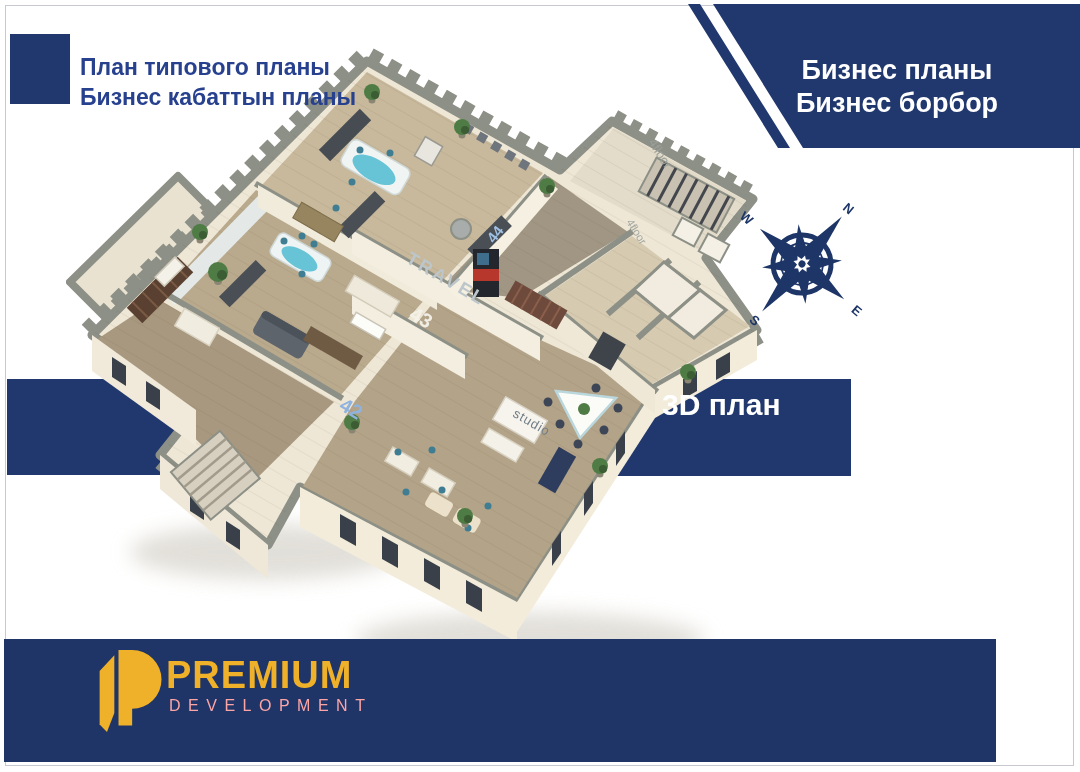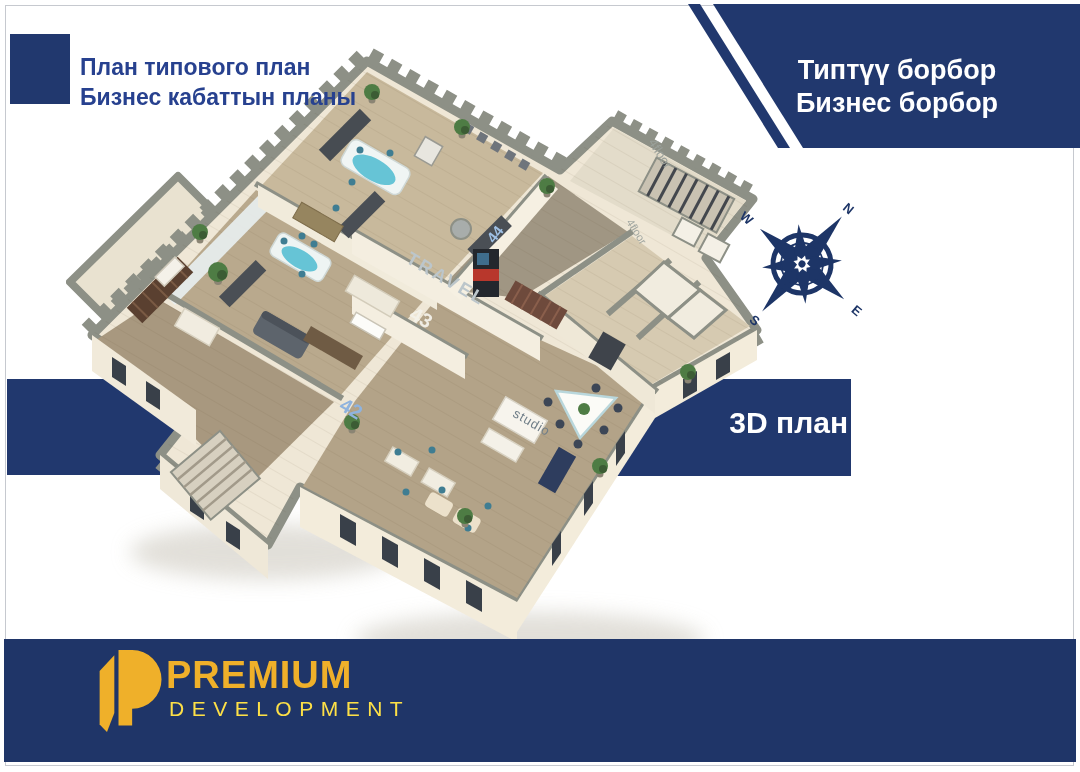--- a/index.html
+++ b/index.html
@@ -8,27 +8,27 @@
   .frame{position:absolute;left:5px;top:5px;right:6px;bottom:6px;border:1.5px solid #c6c9cf;z-index:0;}
   svg{display:block;}
   .layer{position:absolute;left:0;top:0;z-index:1;}
   .toplayer{z-index:3;}
   
   .accent-square{position:absolute;left:10px;top:34px;width:60px;height:70px;background:#21386e;z-index:2;}
   .title{position:absolute;left:80px;top:52px;z-index:3;color:#27418f;font-weight:bold;
          font-size:23px;line-height:30px;white-space:nowrap;}
   .banner-text{position:absolute;left:788px;top:54px;width:218px;z-index:3;color:#fff;
          font-weight:bold;font-size:27px;line-height:33px;text-align:center;white-space:nowrap;}
-  .badge3d{position:absolute;left:662px;top:406px;width:186px;z-index:3;color:#fff;
-         font-weight:bold;font-size:30px;text-align:right;white-space:nowrap;}
+  .badge3d{position:absolute;left:662px;top:388px;width:186px;z-index:3;color:#fff;
+         font-weight:bold;font-size:30px;text-align:left;white-space:nowrap;}
   
-  .footer{position:absolute;left:4px;top:639px;width:1072px;height:123px;background:#1f3568;z-index:3;}
+  .footer{position:absolute;left:4px;top:639px;width:992px;height:123px;background:#1f3568;z-index:3;}
   .brand-name{position:absolute;left:162px;top:15px;color:#efb02a;font-weight:bold;
          font-size:38px;letter-spacing:1px;white-space:nowrap;}
-  .brand-sub{position:absolute;left:165px;top:58px;color:#fde047;font-size:21px;
+  .brand-sub{position:absolute;left:165px;top:58px;color:#fca5a5;font-size:16px;
          letter-spacing:7.5px;white-space:nowrap;}
 </style>
 </head>
 <body>
 
 <div id="poster">
 
   <div class="frame"></div>
 
   <svg class="layer" width="1080" height="772" viewBox="0 0 1080 772">
@@ -368,25 +368,25 @@
         <text x="0" y="-68">N</text>
         <text x="72" y="5">E</text>
         <text x="0" y="78">S</text>
         <text x="-72" y="5">W</text>
       </g>
     </g>
   </svg>
 
   <div class="accent-square"></div>
   <div class="title">
-    <div>План типового план</div>
+    <div>План типового планы</div>
     <div>Бизнес кабаттын планы</div>
   </div>
   <div class="banner-text">
-    <div>Типтүү борбор</div>
+    <div>Бизнес планы</div>
     <div>Бизнес борбор</div>
   </div>
   <div class="badge3d">3D план</div>
 
   <div class="footer">
     <svg style="position:absolute;left:90px;top:9px;" width="70" height="86" viewBox="0 0 64 82">
       <path d="M4,22 L18,7 L18,62 L11,80 L4,73 Z" fill="#efb02a"></path>
       <path d="M22,2 L35,2 A28,28 0 1 1 35,58 L35,74 L22,74 Z" fill="#efb02a"></path>
     </svg>
     <div class="brand-name">PREMIUM</div>

